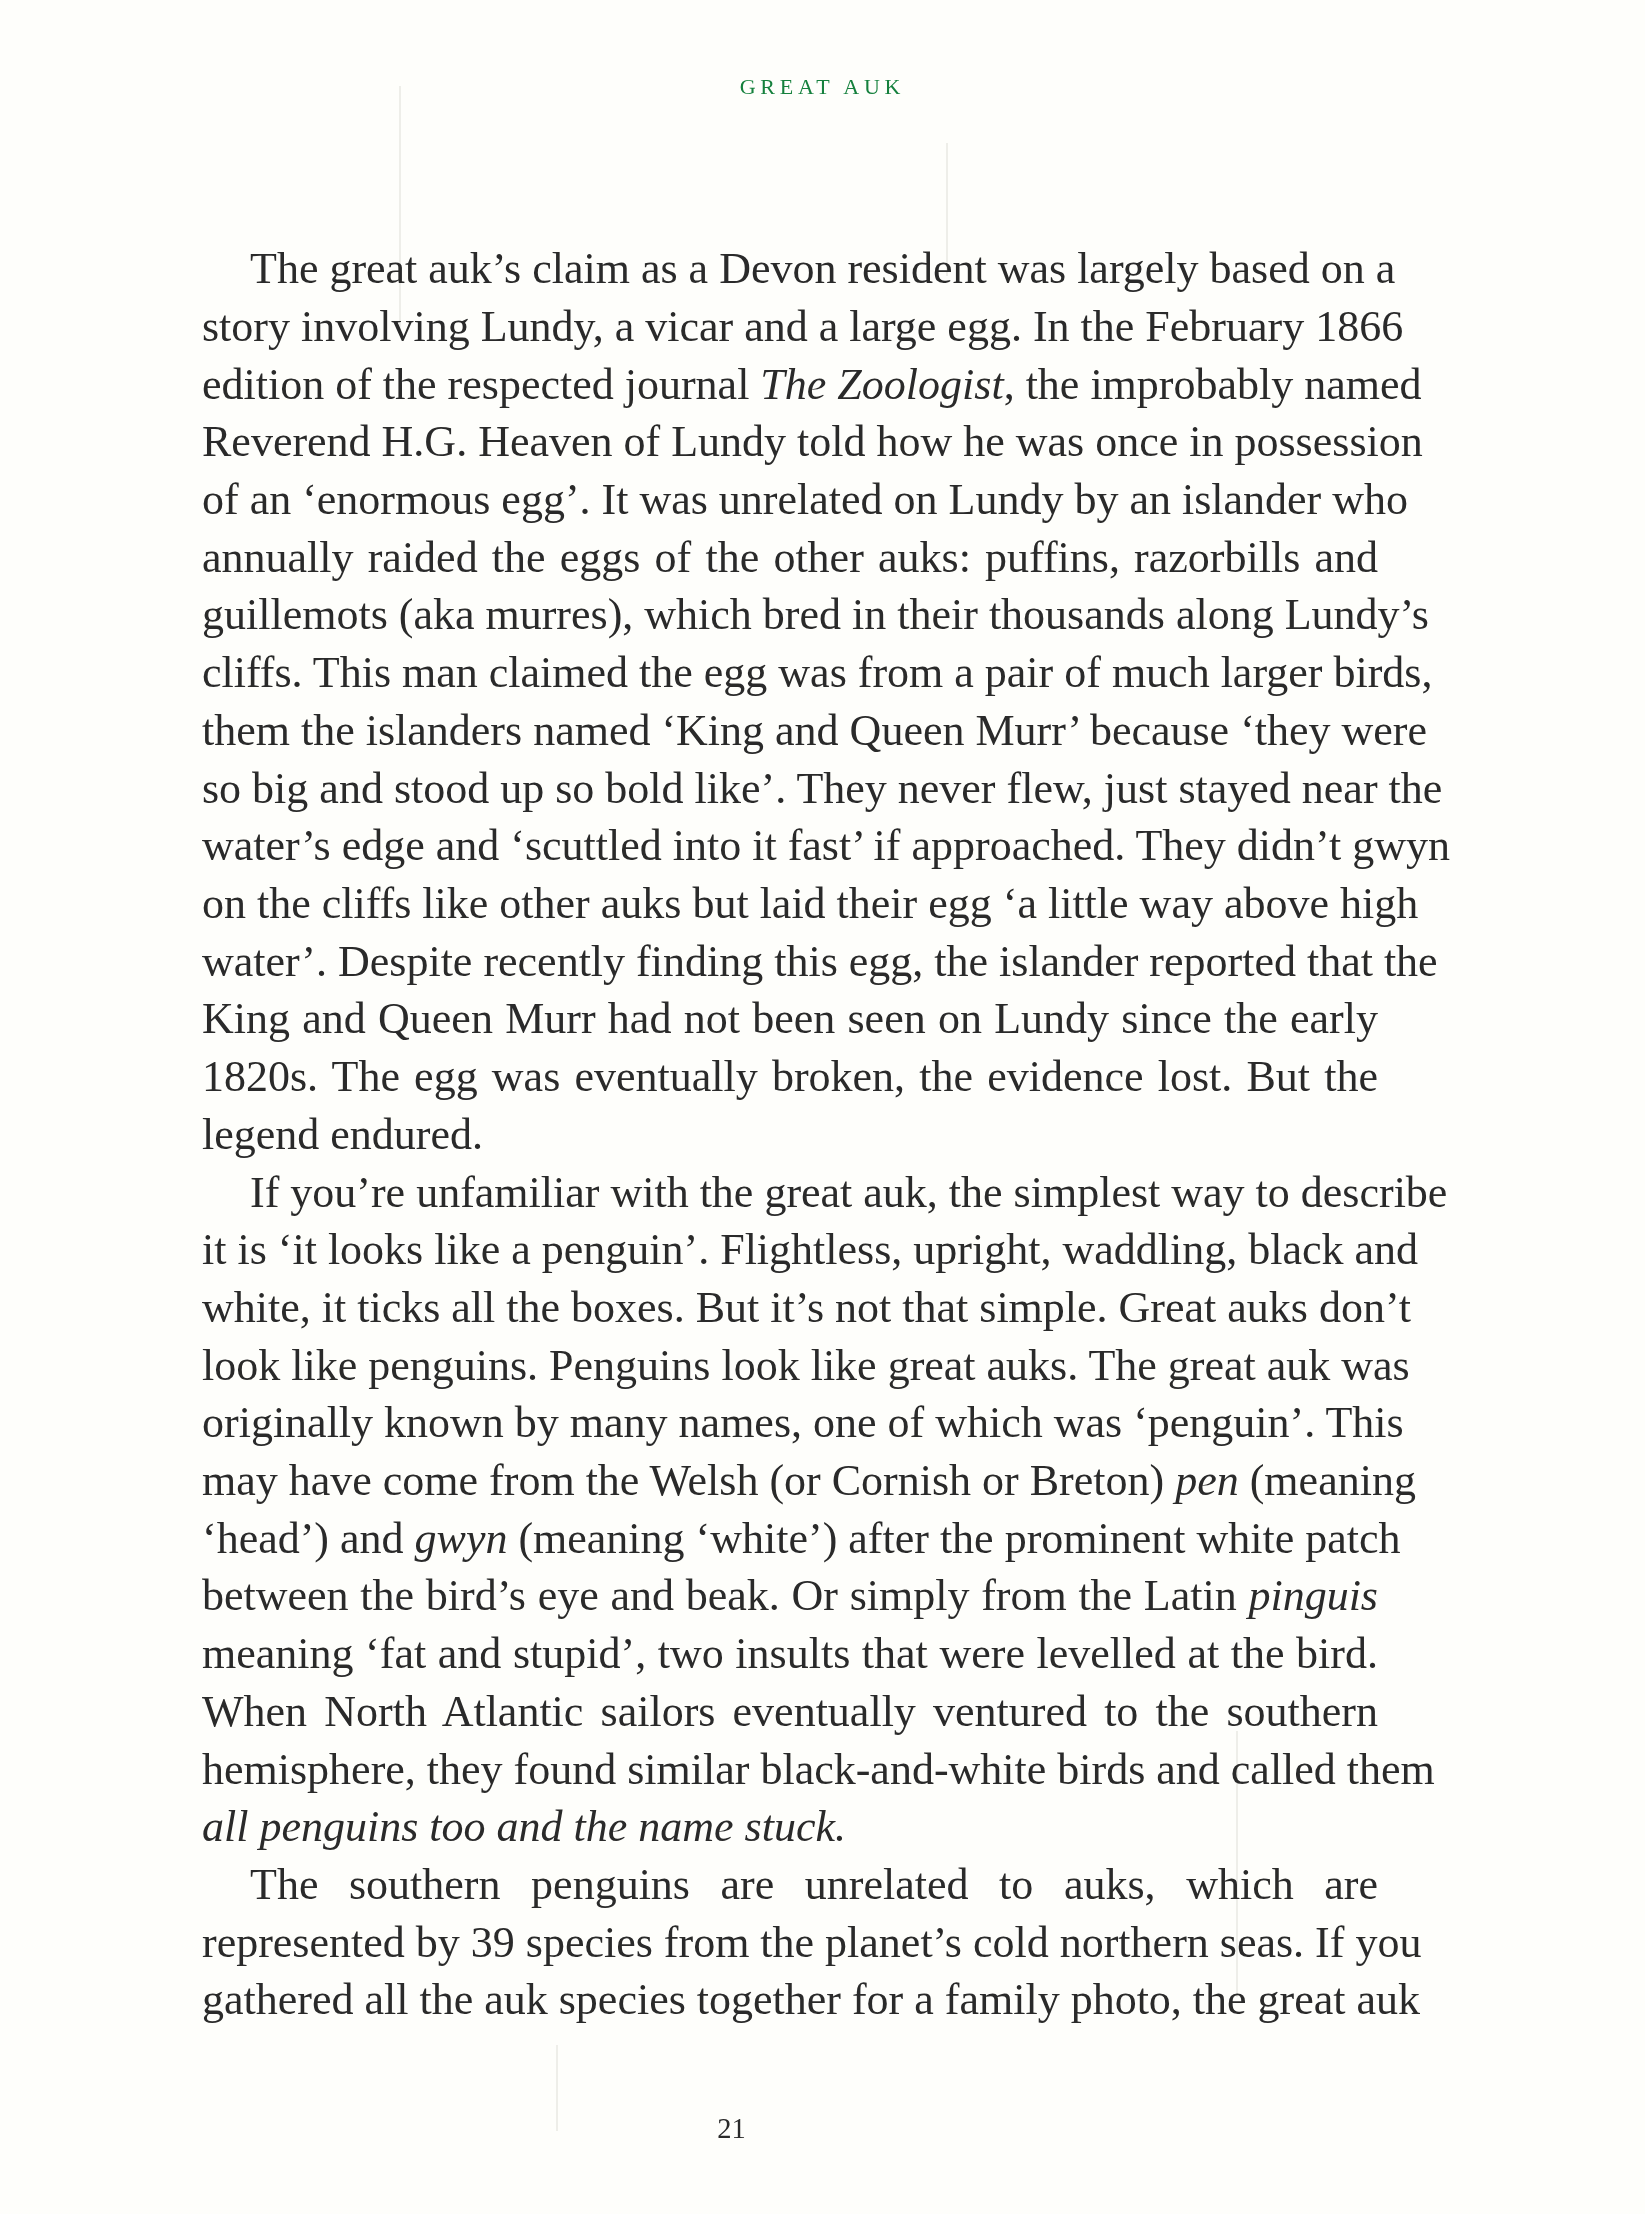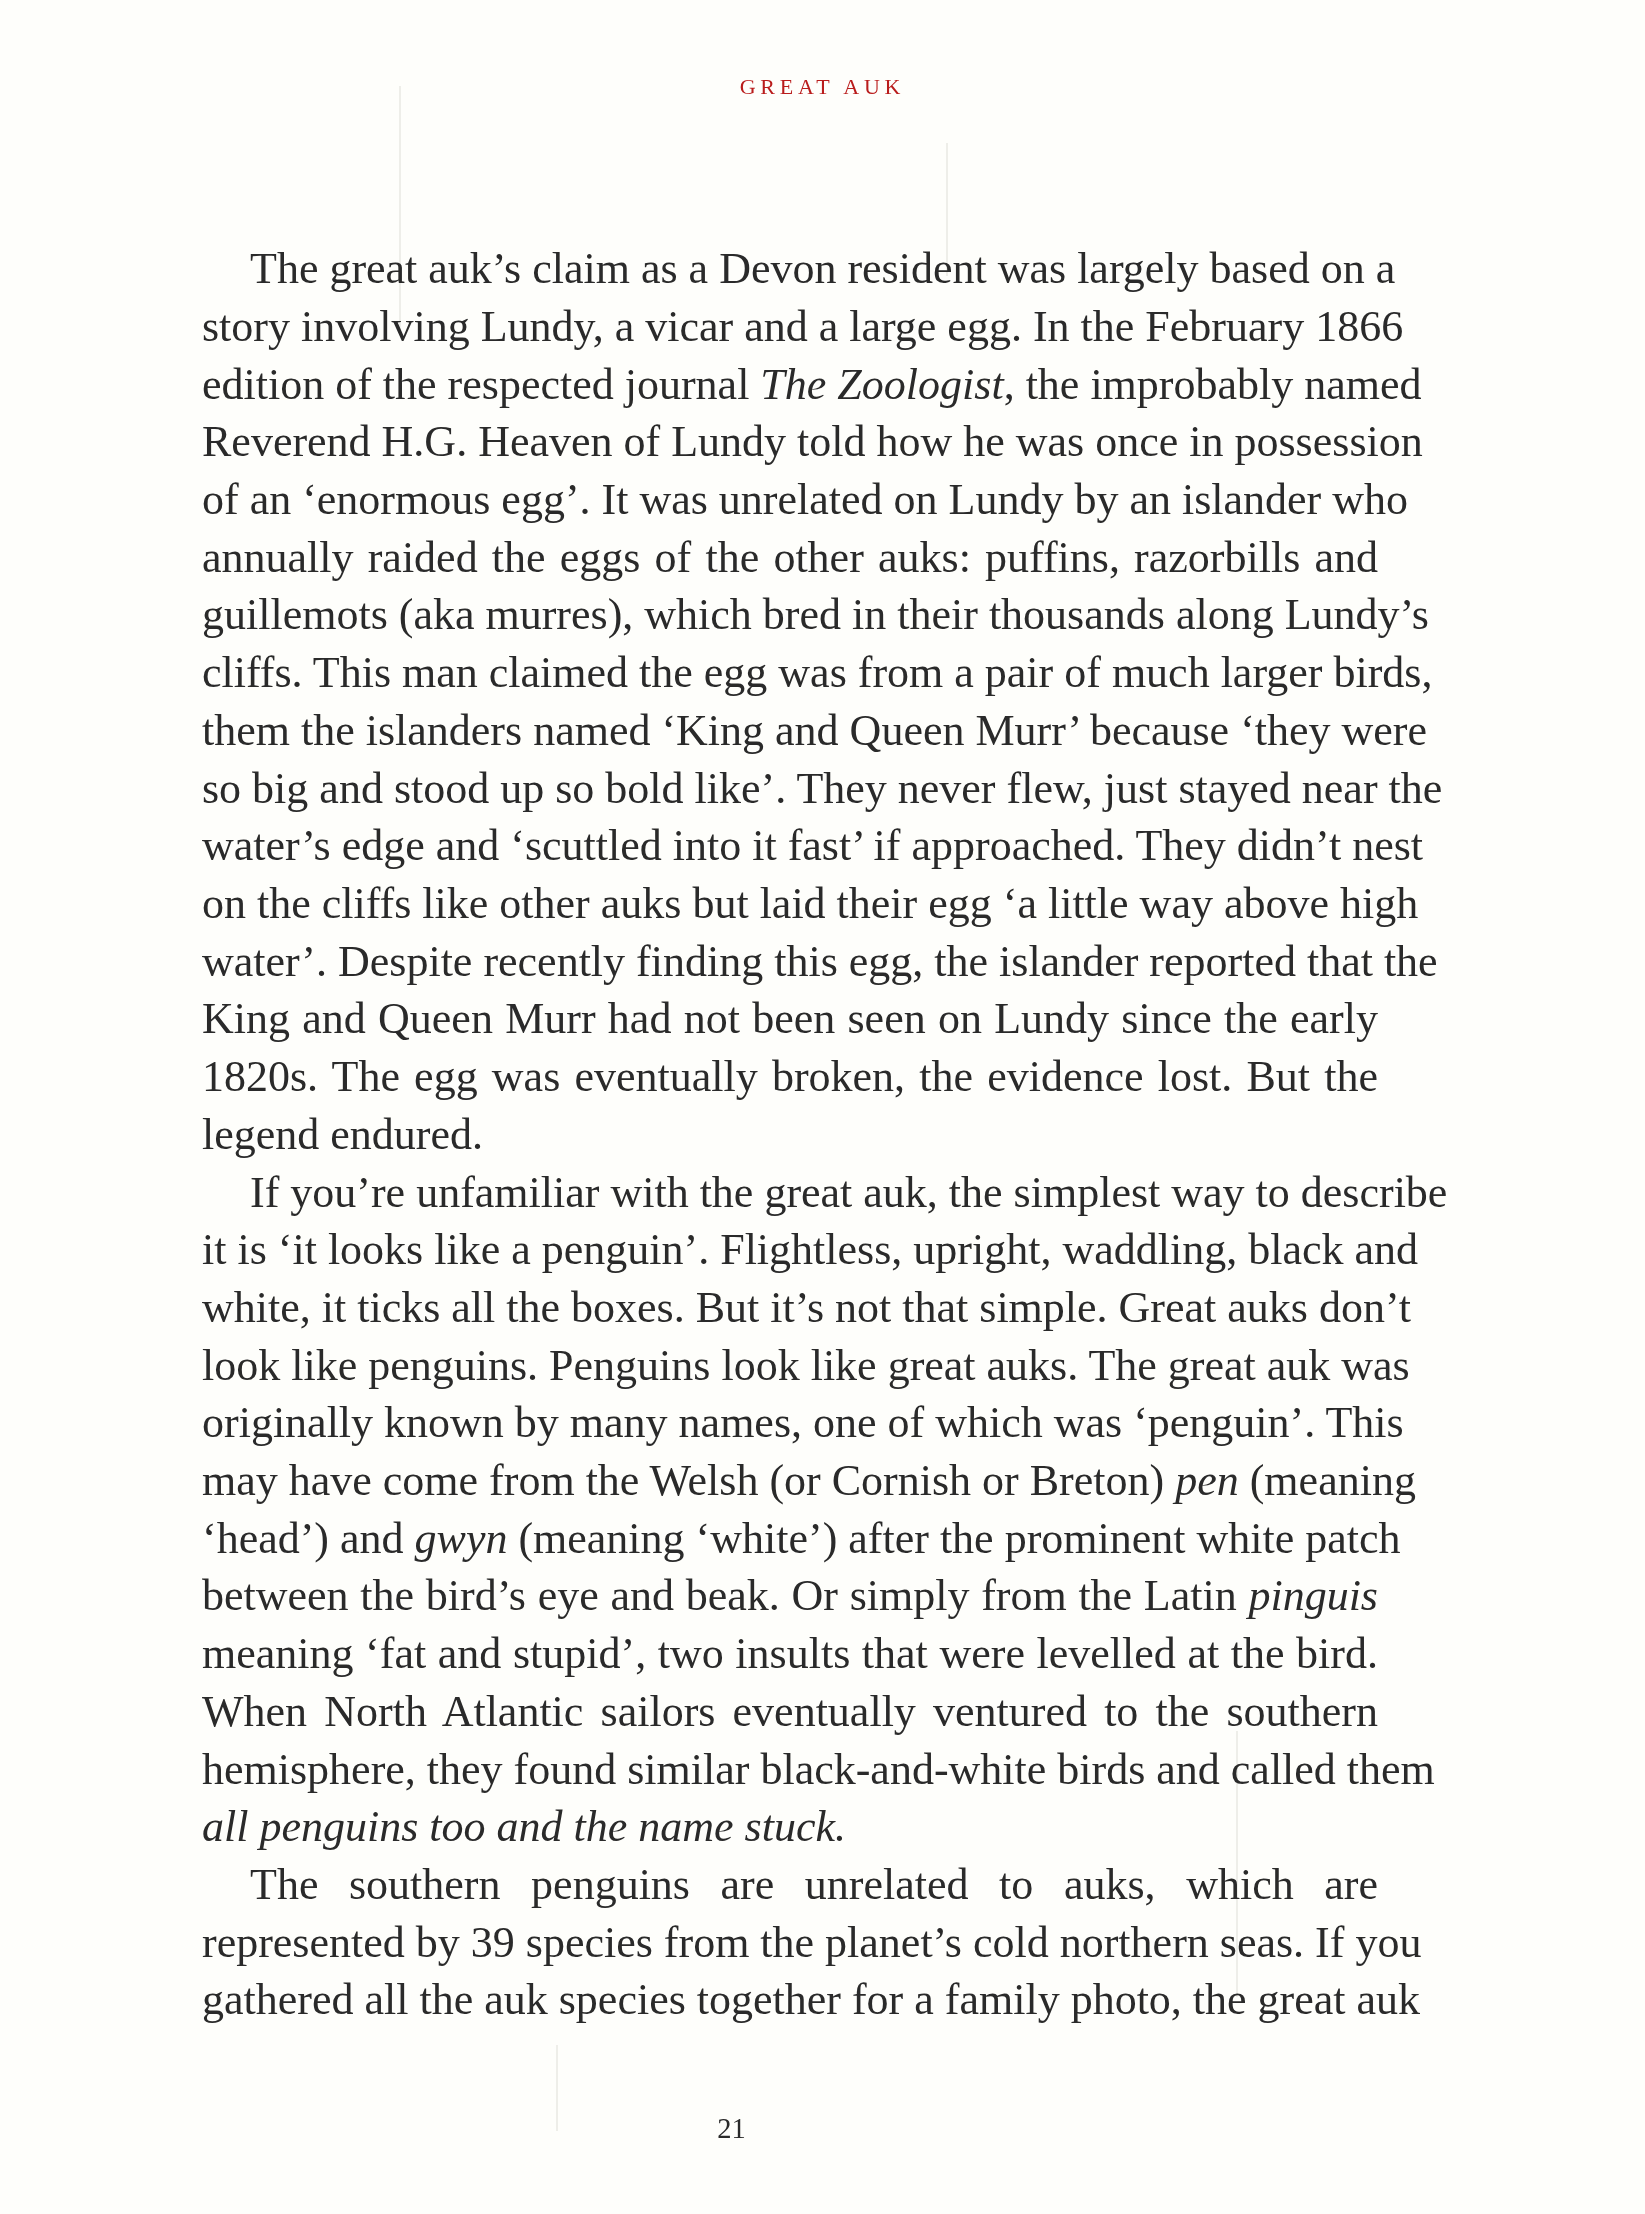--- a/index.html
+++ b/index.html
@@ -4,21 +4,21 @@
 <style>
   html, body { margin: 0; padding: 0; }
   body {
     width: 1645px; height: 2214px; position: relative; overflow: hidden;
     background: #fefefb;
     font-family: "Liberation Serif", "DejaVu Serif", serif;
     color: #2a2a2a;
   }
   .running-head {
     position: absolute; top: 74px; left: 0; width: 1645px; text-align: center;
-    font-size: 22px; letter-spacing: 4.8px; color: #b91c1c;
+    font-size: 22px; letter-spacing: 4.8px; color: #15803d;
   }
   .text-block { position: absolute; left: 202px; width: 1176px; top: 0; }
   .line {
     position: absolute; left: 0; width: 1176px; height: 42px;
     font-size: 44px; line-height: 42px; white-space: nowrap;
     text-align: justify; text-align-last: justify;
   }
   .line.indent { left: 48px; width: 1128px; }
   .line.last { text-align-last: left; }
   .line em { font-style: italic; }
@@ -44,21 +44,21 @@
       <div class="line indent" style="top: 248px;"><span>The great auk’s claim as a Devon resident was largely based on a</span></div>
       <div class="line" style="top: 306px;"><span>story involving Lundy, a vicar and a large egg. In the February 1866</span></div>
       <div class="line" style="top: 364px;"><span>edition of the respected journal </span><em>The Zoologist</em><span>, the improbably named</span></div>
       <div class="line" style="top: 421px;"><span>Reverend H.G. Heaven of Lundy told how he was once in possession</span></div>
       <div class="line" style="top: 479px;"><span>of an ‘enormous egg’. It was unrelated on Lundy by an islander who</span></div>
       <div class="line" style="top: 537px;"><span>annually raided the eggs of the other auks: puffins, razorbills and</span></div>
       <div class="line" style="top: 594px;"><span>guillemots (aka murres), which bred in their thousands along Lundy’s</span></div>
       <div class="line" style="top: 652px;"><span>cliffs. This man claimed the egg was from a pair of much larger birds,</span></div>
       <div class="line" style="top: 710px;"><span>them the islanders named ‘King and Queen Murr’ because ‘they were</span></div>
       <div class="line" style="top: 768px;"><span>so big and stood up so bold like’. They never flew, just stayed near the</span></div>
-      <div class="line" style="top: 825px;"><span>water’s edge and ‘scuttled into it fast’ if approached. They didn’t nest</span></div>
+      <div class="line" style="top: 825px;"><span>water’s edge and ‘scuttled into it fast’ if approached. They didn’t gwyn</span></div>
       <div class="line" style="top: 883px;"><span>on the cliffs like other auks but laid their egg ‘a little way above high</span></div>
       <div class="line" style="top: 941px;"><span>water’. Despite recently finding this egg, the islander reported that the</span></div>
       <div class="line" style="top: 998px;"><span>King and Queen Murr had not been seen on Lundy since the early</span></div>
       <div class="line" style="top: 1056px;"><span>1820s. The egg was eventually broken, the evidence lost. But the</span></div>
       <div class="line last" style="top: 1114px;"><span>legend endured.</span></div>
     </div>
     <div>
       <div class="line indent" style="top: 1172px;"><span>If you’re unfamiliar with the great auk, the simplest way to describe</span></div>
       <div class="line" style="top: 1229px;"><span>it is ‘it looks like a penguin’. Flightless, upright, waddling, black and</span></div>
       <div class="line" style="top: 1287px;"><span>white, it ticks all the boxes. But it’s not that simple. Great auks don’t</span></div>

